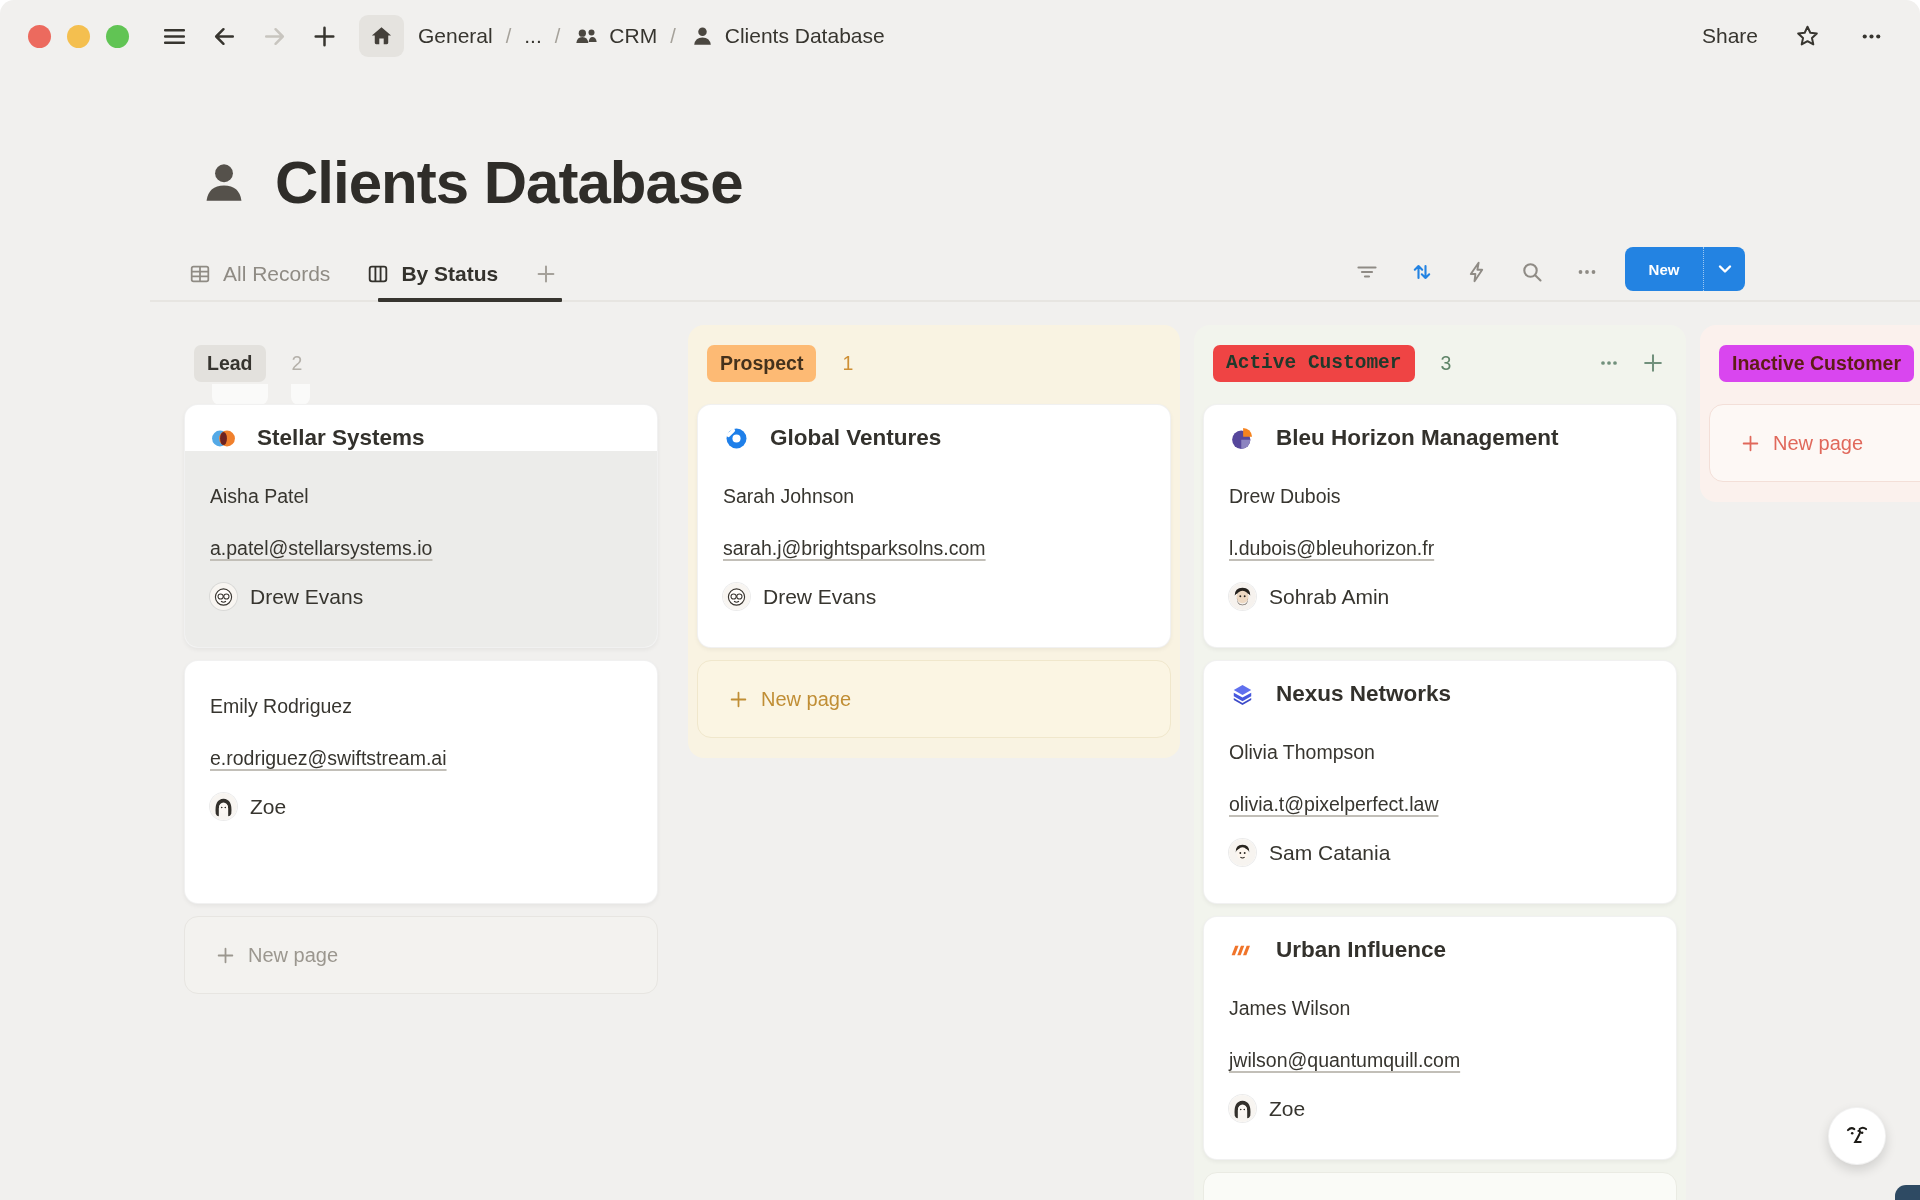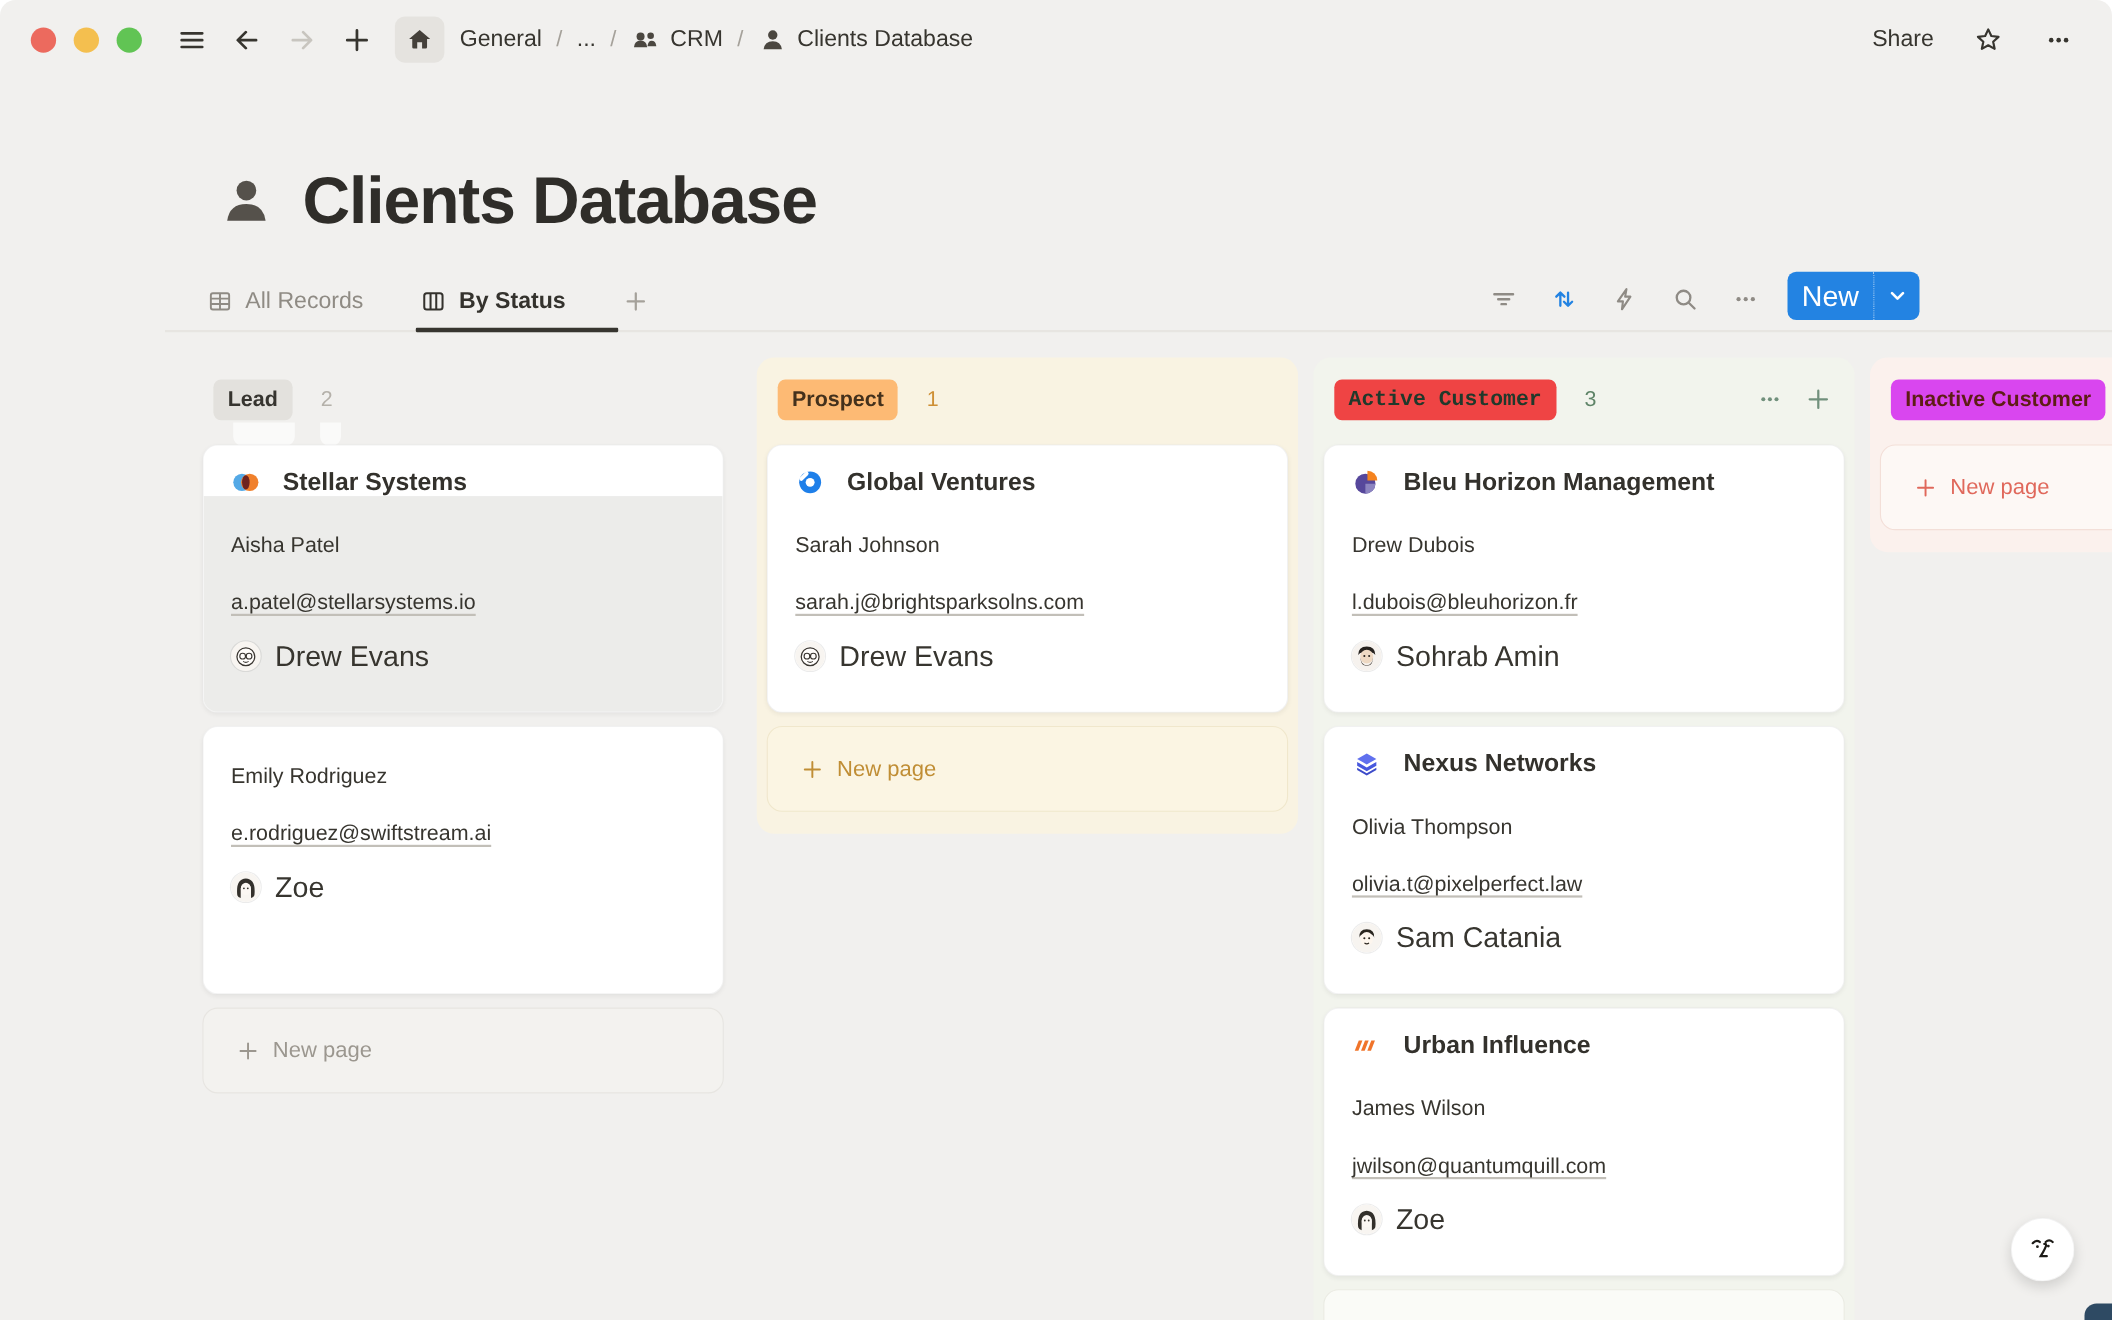--- a/index.html
+++ b/index.html
@@ -27,36 +27,36 @@
   .topbar-right .tbicon { margin-right:0; }
 
   
   .title-row { position:absolute; left:197px; top:148px; display:flex; align-items:center; gap:24px; }
   .title-ico { width:54px; height:54px; color:#55514B; }
   .title-ico svg { width:54px; height:54px; }
   .h1 { font-size:60px; font-weight:700; letter-spacing:-1px; color:#2F2D29; }
 
   
   .divider { position:absolute; top:300px; left:150px; right:0; height:2px; background:#E7E5E1; }
-  .tabs { position:absolute; left:188px; top:248px; height:52px; display:flex; align-items:center; gap:52px; }
+  .tabs { position:absolute; left:188px; top:248px; height:52px; display:flex; align-items:center; gap:36px; }
   .tab { display:flex; align-items:center; gap:11px; font-size:21px; }
   .tab.inactive { color:#8F8B84; font-weight:500; }
   .tab.active { color:#34322D; font-weight:600; }
   .tab svg { width:24px; height:24px; }
   .tab-underline { position:absolute; top:298px; left:378px; width:184px; height:4px; background:#37352F; border-radius:1px; }
   .add-view { color:#A5A19A; }
   .add-view svg { width:24px; height:24px; }
 
   .view-actions { position:absolute; top:258px; right:320px; display:flex; align-items:center; gap:28px; color:#8F8B85; }
   .view-actions .va { width:27px; height:27px; display:flex; align-items:center; justify-content:center; }
   .view-actions svg { width:26px; height:26px; }
   .va.sort { color:#2383E2; }
 
   .new-btn { position:absolute; left:1625px; top:247px; width:120px; height:44px; background:#2383E2; border:none; border-radius:8px; display:flex; align-items:stretch; cursor:pointer; padding:0; }
-  .new-btn .nb-label { width:78px; display:flex; align-items:center; justify-content:center; color:#fff; font-size:26px; font-weight:400; font-family:inherit; }
+  .new-btn .nb-label { width:78px; display:flex; align-items:center; justify-content:center; color:#fff; font-size:15px; font-weight:700; font-family:inherit; }
   .new-btn .nb-chev { width:42px; display:flex; align-items:center; justify-content:center; border-left:1px dotted rgba(255,255,255,0.55); color:#fff; }
   .new-btn .nb-chev svg { width:18px; height:18px; }
 
   
   .col { position:absolute; top:325px; width:492px; border-radius:16px; padding:0 9px 20px 9px; }
   .col.c-lead { left:175px; background:transparent; }
   .col.c-prospect { left:688px; background:#F9F3E2; }
   .col.c-active { left:1194px; background:#F2F4ED; padding-bottom:0; }
   .col.c-inactive { left:1700px; background:#FBF1ED; }
 
@@ -80,21 +80,21 @@
   .logo { width:27px; height:27px; flex:none; display:flex; }
   .logo svg { width:27px; height:27px; }
   .card-title { font-size:22.5px; font-weight:600; color:#33312C; white-space:nowrap; }
   .card-body { height:198px; padding:34px 24px 0 25px; }
   .card.washed .card-body { background:#ECECEA; }
   .prop { font-size:19.5px; color:#37352F; height:24px; margin-bottom:28px; white-space:nowrap; }
   .prop.email { text-decoration:underline; text-decoration-color:#C2BFB8; text-underline-offset:4px; text-decoration-thickness:1.5px; margin-bottom:22px; cursor:pointer; }
   .person { display:flex; align-items:center; gap:13px; height:27px; }
   .avatar { width:27px; height:27px; border-radius:50%; overflow:hidden; flex:none; box-shadow:0 0 0 1px rgba(0,0,0,0.08); }
   .avatar svg { width:27px; height:27px; display:block; }
-  .pname { font-size:26px; color:#37352F; }
+  .pname { font-size:21px; color:#37352F; }
 
   .newpage { margin-top:2px; width:474px; height:78px; border-radius:14px; display:flex; align-items:center; gap:12px; padding:0 0 0 30px; font-size:20px; font-weight:500; cursor:pointer; font-family:inherit; }
   .newpage svg { width:21px; height:21px; }
   .newpage.np-grey { background:#F3F2EF; border:1px solid #E7E5E1; color:#9B978F; }
   .newpage.np-amber { background:#FBF5E3; border:1px solid #F0E7CC; color:#C08E35; }
   .newpage.np-red { background:#FDF8F5; border:1px solid #F3DFD8; color:#E0685B; }
   .newpage.np-partial { background:#FAFBF7; border:1px solid #EAEBE3; color:#9B978F; height:70px; }
 
   
   .ai-fab { position:absolute; left:1828px; top:1107px; width:58px; height:58px; border-radius:50%; background:#fff; border:1px solid rgba(0,0,0,0.05); box-shadow:0 5px 12px rgba(0,0,0,0.14); display:flex; align-items:center; justify-content:center; cursor:pointer; }

